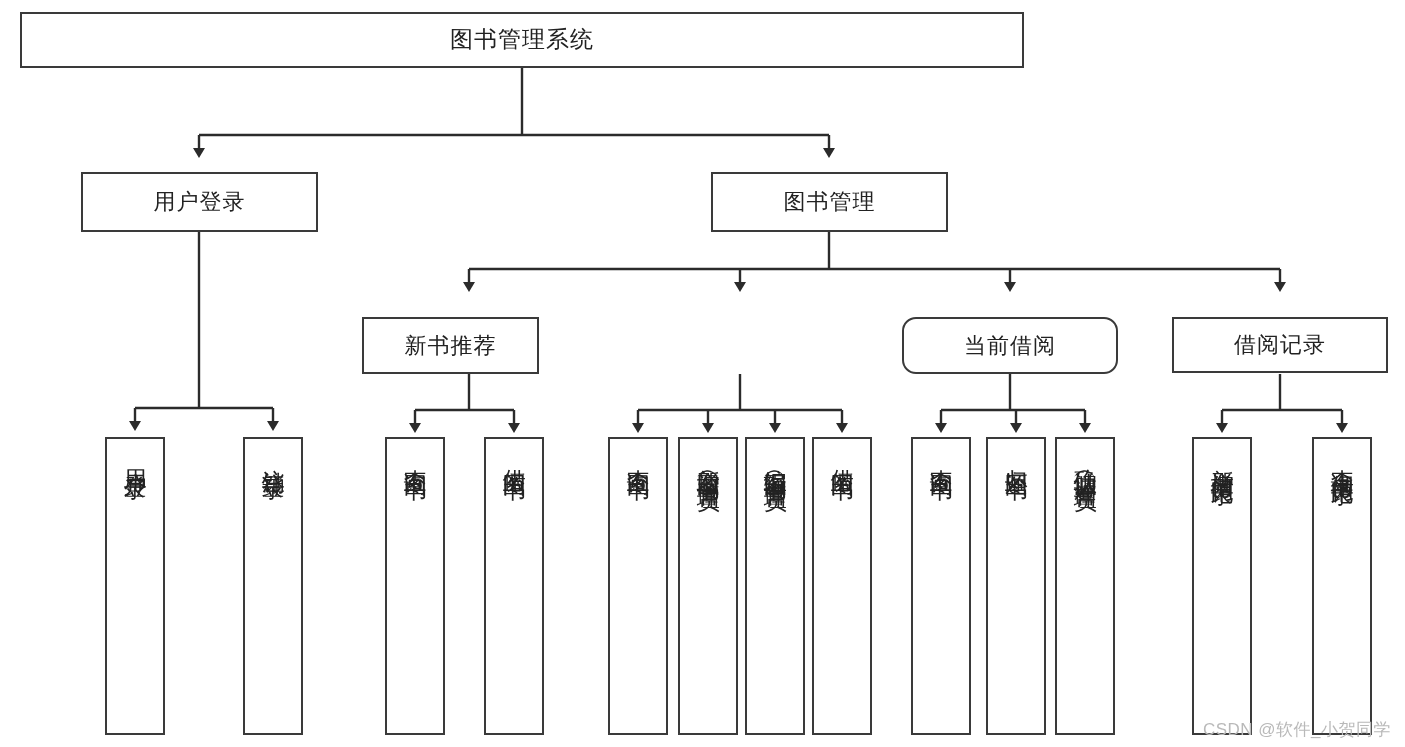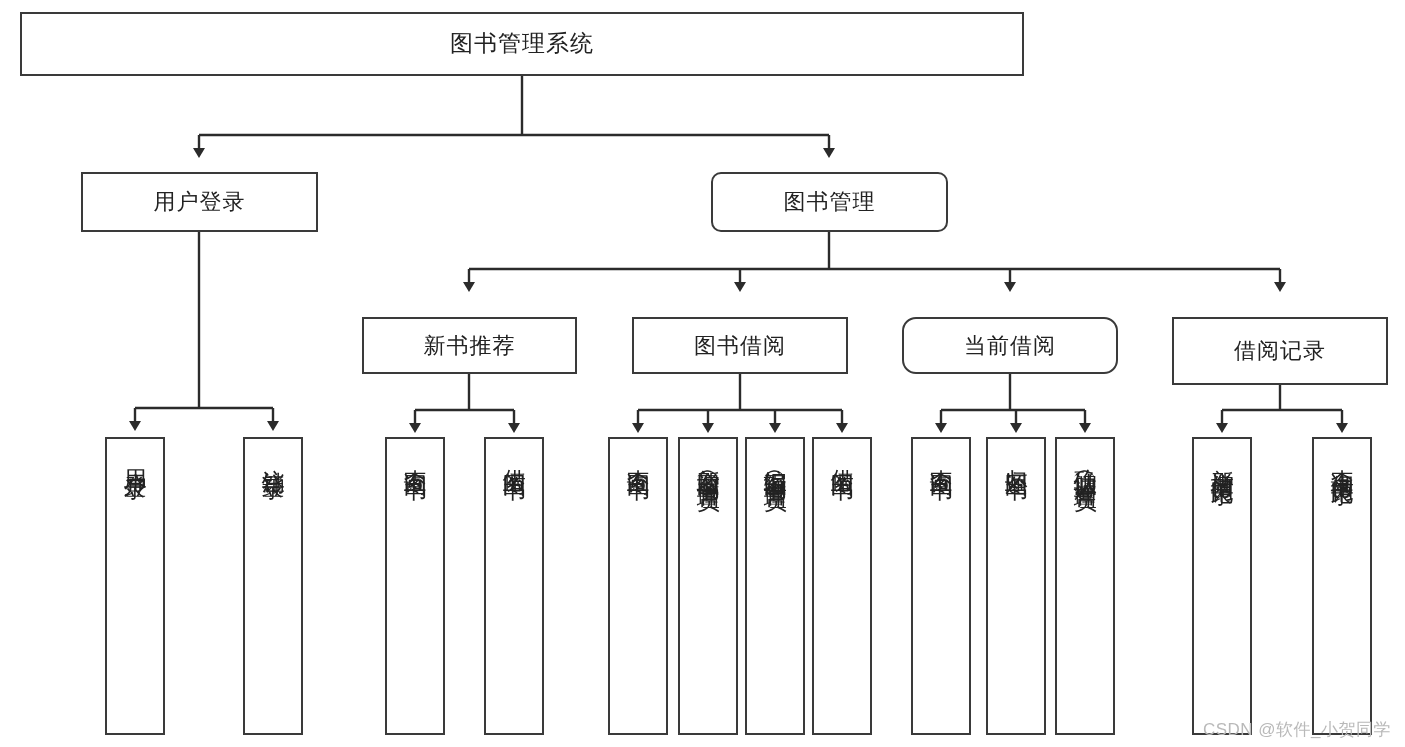--- a/index.html
+++ b/index.html
@@ -109,39 +109,36 @@
         <line x1="1016" y1="410" x2="1016" y2="424" marker-end="url(#arrow)"></line>
         <line x1="1085" y1="410" x2="1085" y2="424" marker-end="url(#arrow)"></line>
         <line x1="1280" y1="374" x2="1280" y2="410"></line>
         <line x1="1222" y1="410" x2="1342" y2="410"></line>
         <line x1="1222" y1="410" x2="1222" y2="424" marker-end="url(#arrow)"></line>
         <line x1="1342" y1="410" x2="1342" y2="424" marker-end="url(#arrow)"></line>
       </g>
   </svg>
 
   <div class="watermark">CSDN @软件_小贺同学</div>
-<div class="node horiz root" style="left: 20px; top: 12px; width: 1004px; height: 64px;">
+<div class="node horiz root" style="left: 20px; top: 12px; width: 1004px; height: 56px;">
       <span class="label">图书管理系统</span>
     </div>
     <div class="node horiz" style="left: 81px; top: 172px; width: 237px; height: 60px;">
       <span class="label">用户登录</span>
     </div>
-    <div class="node horiz" style="left: 711px; top: 172px; width: 237px; height: 60px; border-radius: 10px;">
+    <div class="node horiz" style="left: 711px; top: 172px; width: 237px; height: 60px;">
       <span class="label">图书管理</span>
     </div>
-    <div class="node horiz" style="left: 362px; top: 317px; width: 215px; height: 57px;">
+    <div class="node horiz" style="left: 362px; top: 317px; width: 177px; height: 57px;">
       <span class="label">新书推荐</span>
-    </div>
-    <div class="node horiz" style="left: 632px; top: 317px; width: 216px; height: 57px;">
-      <span class="label">图书借阅</span>
     </div>
     <div class="node horiz" style="left: 902px; top: 317px; width: 216px; height: 57px; border-radius: 14px;">
       <span class="label">当前借阅</span>
     </div>
-    <div class="node horiz" style="left: 1172px; top: 317px; width: 216px; height: 68px;">
+    <div class="node horiz" style="left: 1172px; top: 317px; width: 216px; height: 56px;">
       <span class="label">借阅记录</span>
     </div>
     <div class="node leaf" style="left: 105px; top: 437px; width: 60px; height: 298px;">
       <span class="label">用户登录</span>
     </div>
     <div class="node leaf" style="left: 243px; top: 437px; width: 60px; height: 298px;">
       <span class="label">注销登录</span>
     </div>
     <div class="node leaf" style="left: 385px; top: 437px; width: 60px; height: 298px;">
       <span class="label">查询图书</span>

